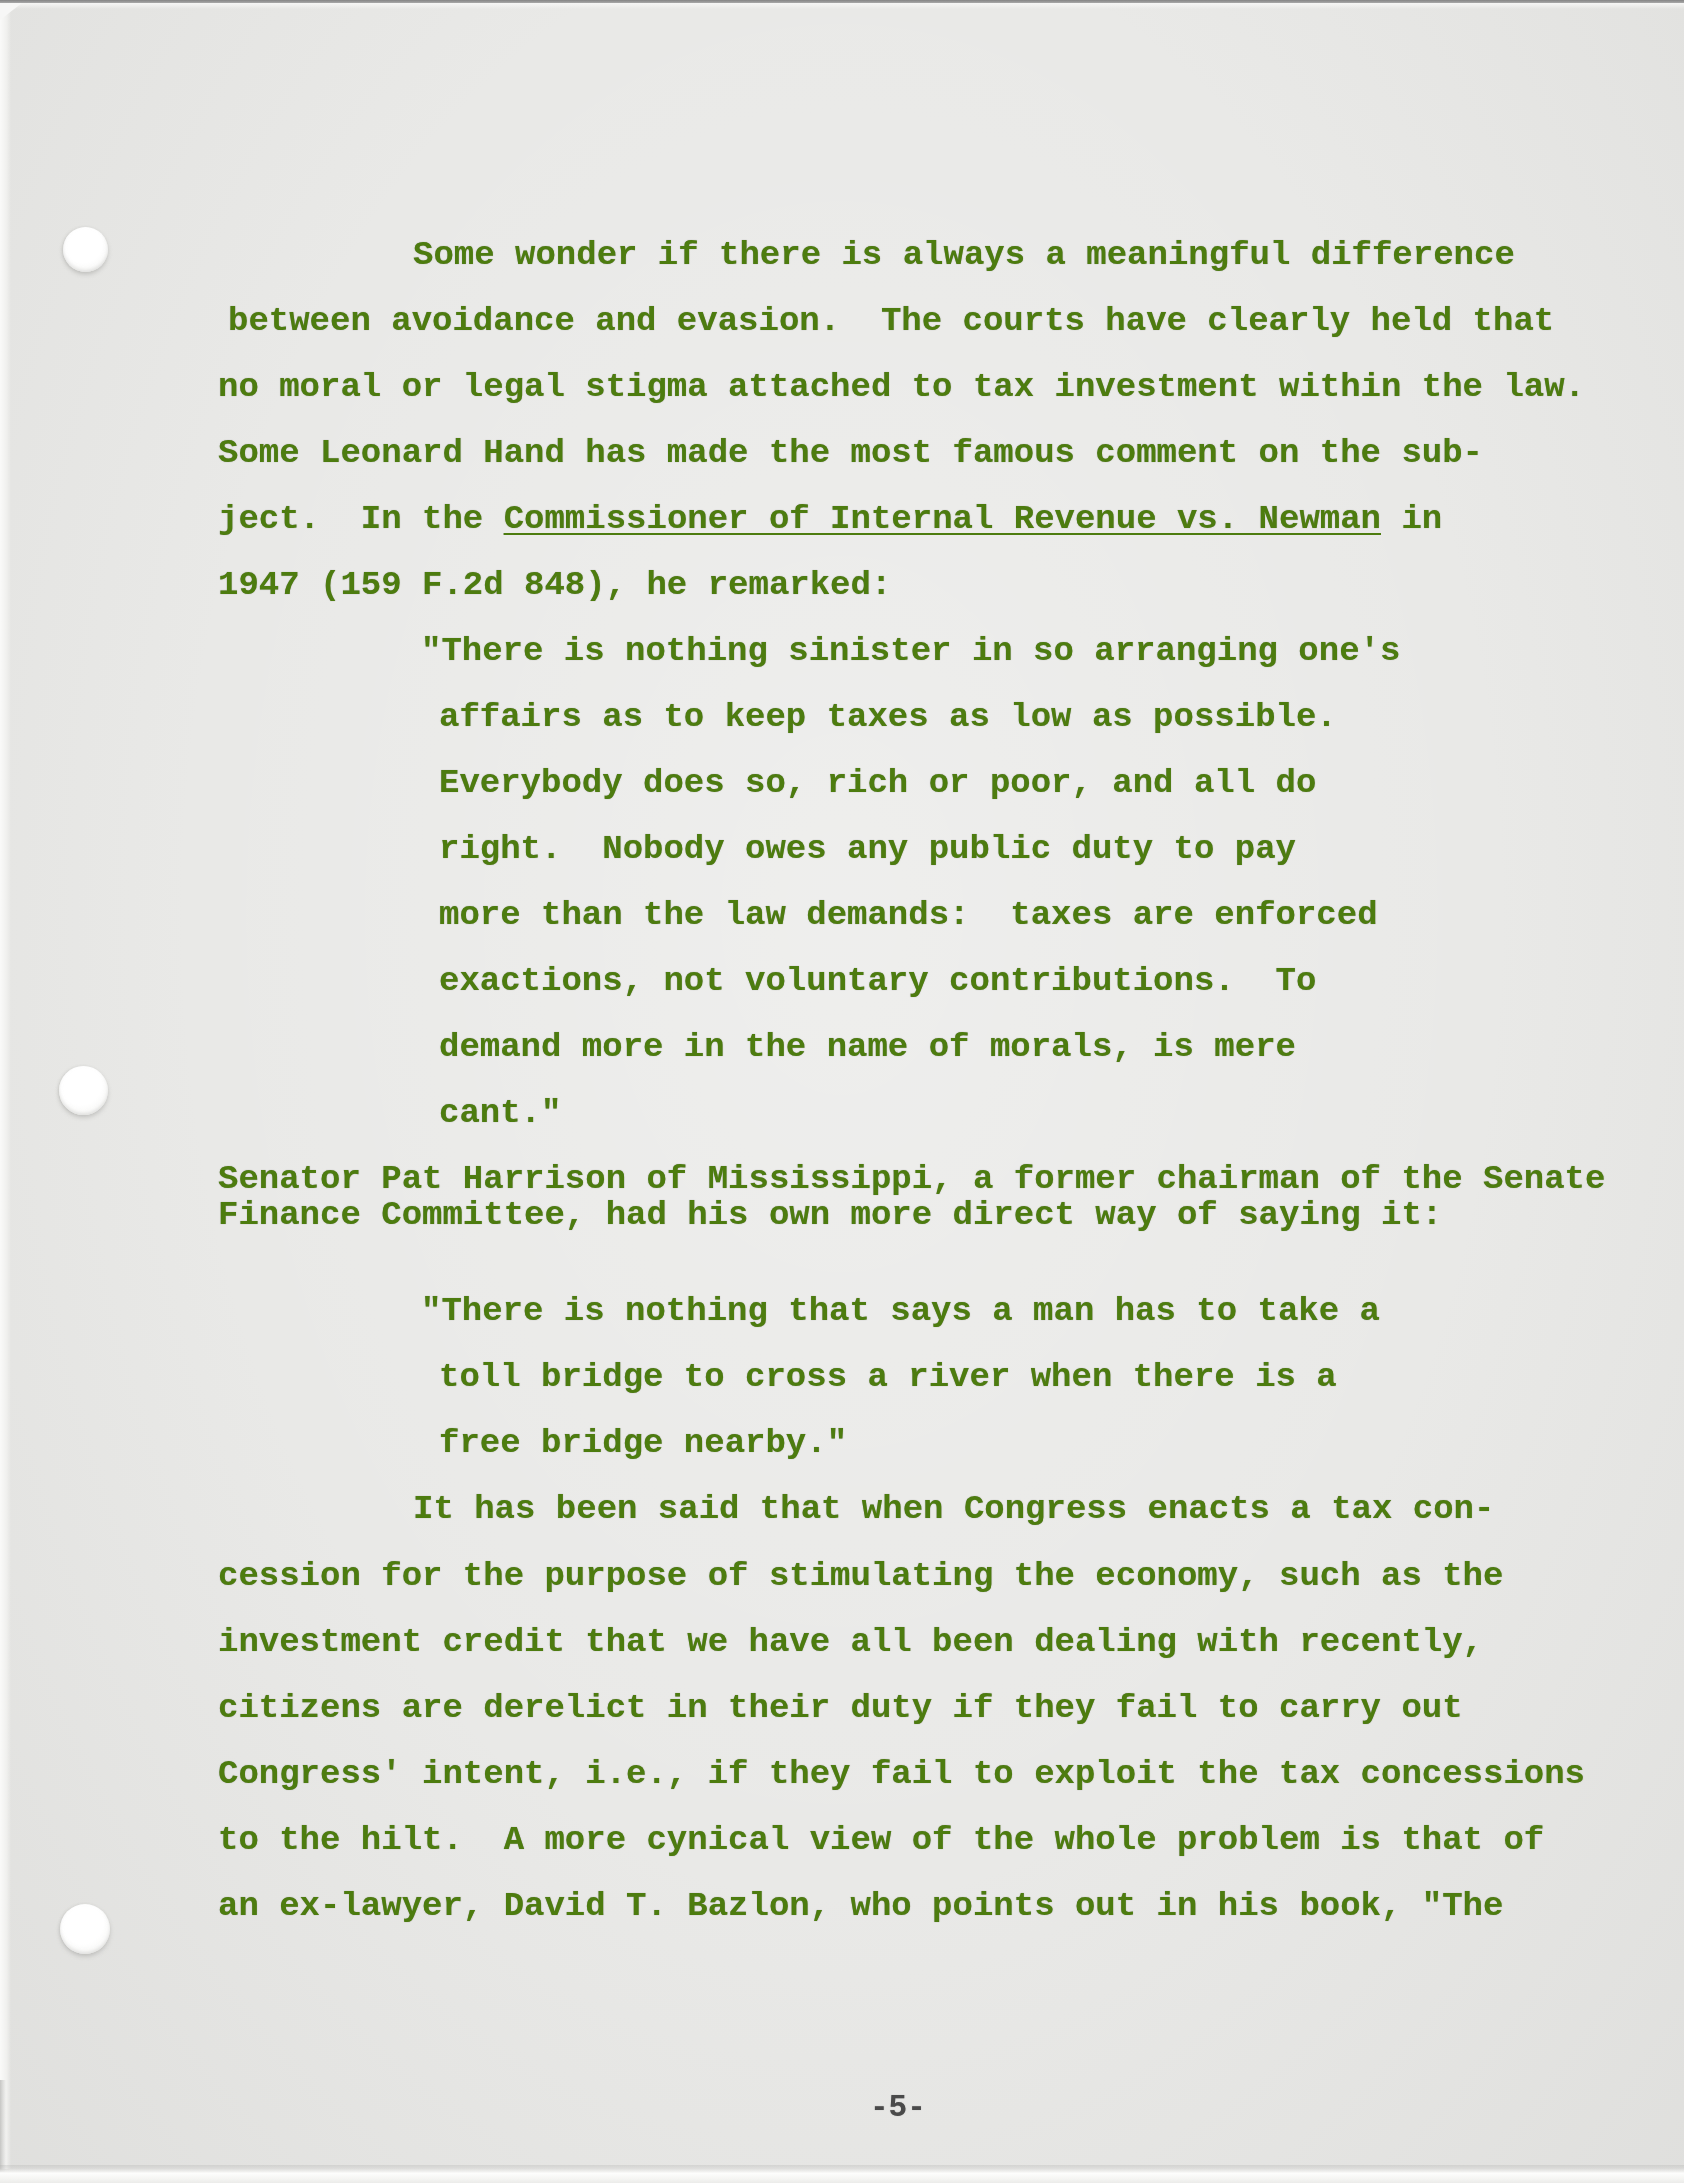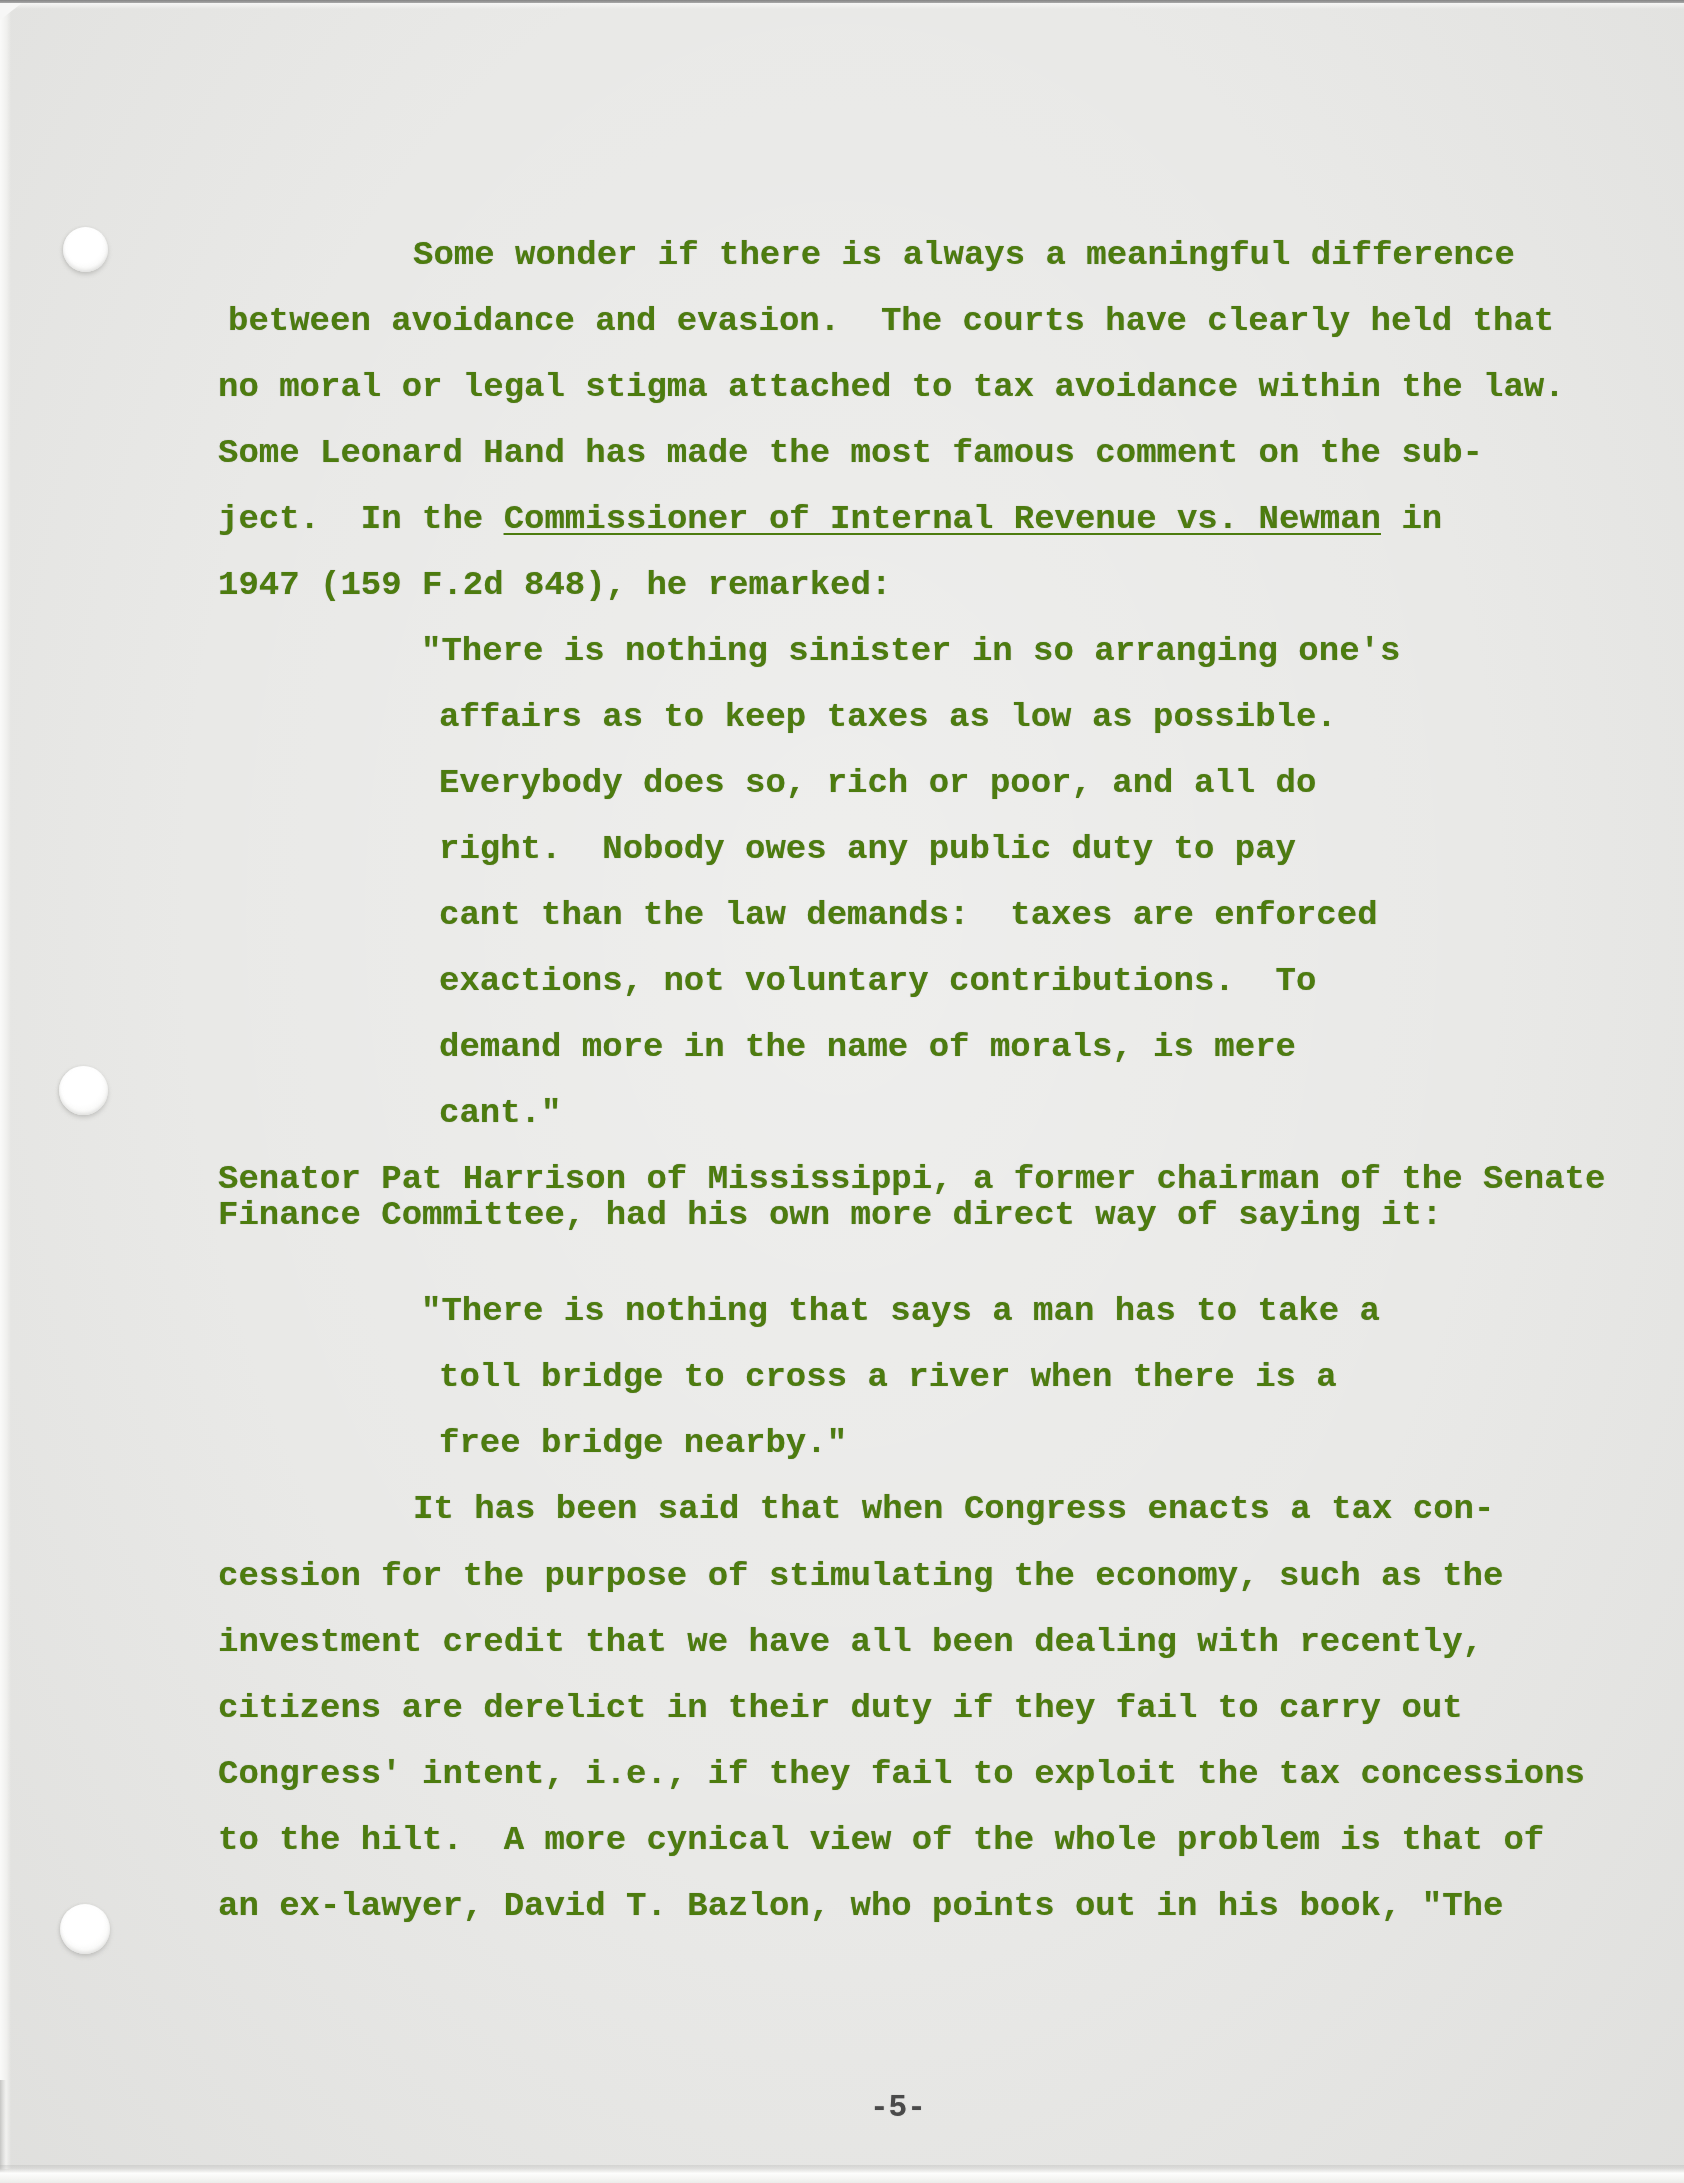--- a/index.html
+++ b/index.html
@@ -119,29 +119,29 @@
 
   <div id="holes-layer">
       <div class="hole" style="left: 63px; top: 227px; width: 45px; height: 45px;"></div>
       <div class="hole" style="left: 59px; top: 1066px; width: 49px; height: 49px;"></div>
       <div class="hole" style="left: 60px; top: 1904px; width: 50px; height: 50px;"></div>
     </div>
 
   <div id="text-layer">
       <div class="line" style="left: 413px; top: 240px;"><span>Some wonder if there is always a meaningful difference</span></div>
       <div class="line" style="left: 228px; top: 306px;"><span>between avoidance and evasion.  The courts have clearly held that</span></div>
-      <div class="line" style="left: 218px; top: 372px;"><span>no moral or legal stigma attached to tax avoidance within the law.</span></div>
+      <div class="line" style="left: 218px; top: 372px;"><span>no moral or legal stigma attached to tax investment within the law.</span></div>
       <div class="line" style="left: 218px; top: 438px;"><span>Some Leonard Hand has made the most famous comment on the sub-</span></div>
       <div class="line" style="left: 218px; top: 504px;"><span>ject.  In the </span><span class="u">Commissioner of Internal Revenue vs. Newman</span><span> in</span></div>
       <div class="line" style="left: 218px; top: 570px;"><span>1947 (159 F.2d 848), he remarked:</span></div>
       <div class="line" style="left: 421px; top: 636px;"><span>"There is nothing sinister in so arranging one's</span></div>
       <div class="line" style="left: 439px; top: 702px;"><span>affairs as to keep taxes as low as possible.</span></div>
       <div class="line" style="left: 439px; top: 768px;"><span>Everybody does so, rich or poor, and all do</span></div>
       <div class="line" style="left: 439px; top: 834px;"><span>right.  Nobody owes any public duty to pay</span></div>
-      <div class="line" style="left: 439px; top: 900px;"><span>cant than the law demands:  taxes are enforced</span></div>
+      <div class="line" style="left: 439px; top: 900px;"><span>more than the law demands:  taxes are enforced</span></div>
       <div class="line" style="left: 439px; top: 966px;"><span>exactions, not voluntary contributions.  To</span></div>
       <div class="line" style="left: 439px; top: 1032px;"><span>demand more in the name of morals, is mere</span></div>
       <div class="line" style="left: 439px; top: 1098px;"><span>cant."</span></div>
       <div class="line" style="left: 218px; top: 1164px;"><span>Senator Pat Harrison of Mississippi, a former chairman of the Senate</span></div>
       <div class="line" style="left: 218px; top: 1200px;"><span>Finance Committee, had his own more direct way of saying it:</span></div>
       <div class="line" style="left: 421px; top: 1296px;"><span>"There is nothing that says a man has to take a</span></div>
       <div class="line" style="left: 439px; top: 1362px;"><span>toll bridge to cross a river when there is a</span></div>
       <div class="line" style="left: 439px; top: 1428px;"><span>free bridge nearby."</span></div>
       <div class="line" style="left: 413px; top: 1494px;"><span>It has been said that when Congress enacts a tax con-</span></div>
       <div class="line" style="left: 218px; top: 1561px;"><span>cession for the purpose of stimulating the economy, such as the</span></div>

